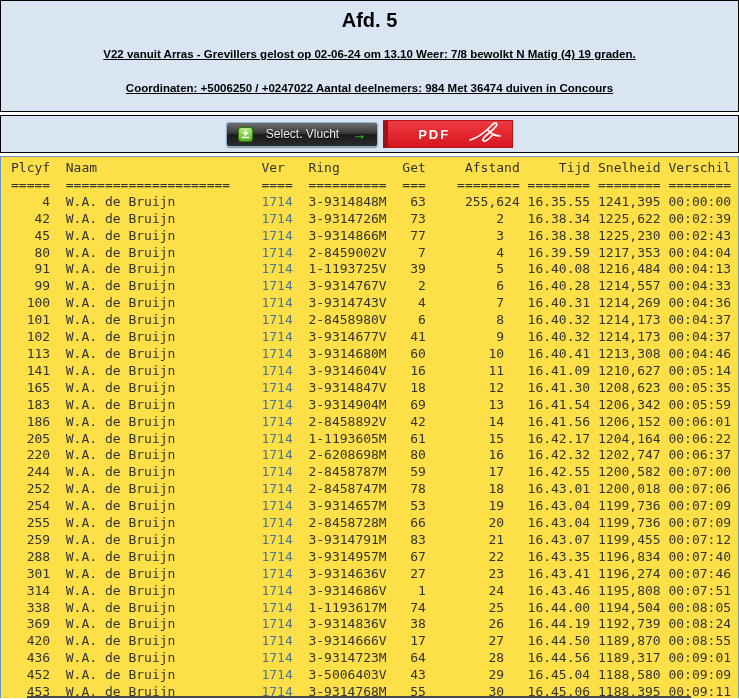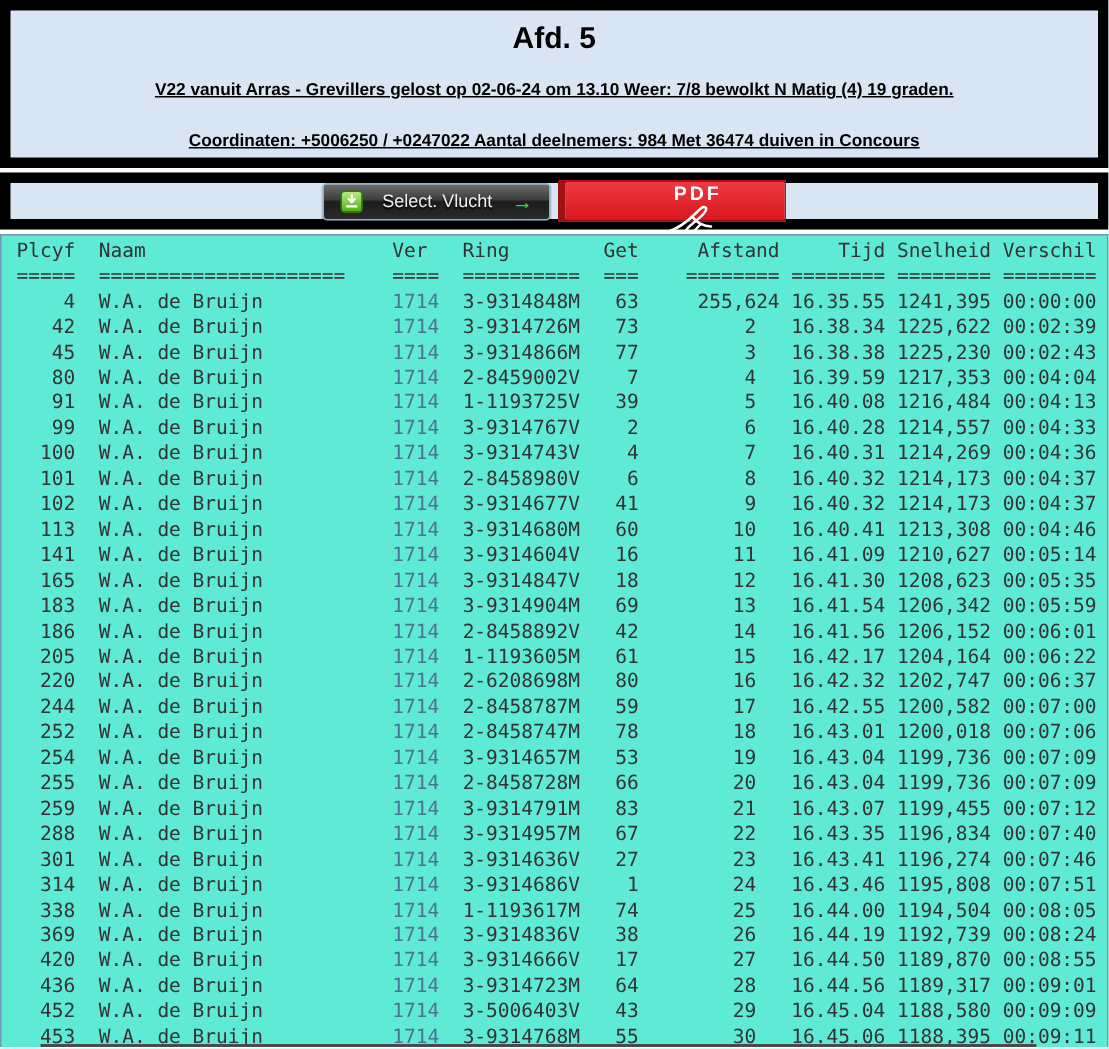--- a/index.html
+++ b/index.html
@@ -1,40 +1,40 @@
 <!DOCTYPE html>
 <html><head>
 <meta charset="utf-8">
 <style>
   html,body{margin:0;padding:0;width:739px;height:699px;overflow:hidden;background:#ffffff;
             font-family:"Liberation Sans",sans-serif;}
-  .box{box-sizing:border-box;width:739px;background:#d9e5f2;border:7px solid #000000;}
+  .box{box-sizing:border-box;width:739px;background:#d9e5f2;border:1px solid #000000;}
   
   .header-box{height:112px;padding-top:8px;}
   .page-title{margin:0;text-align:center;font-size:20px;font-weight:bold;color:#000;}
   .info-line{margin:0;text-align:center;font-size:11.5px;font-weight:bold;color:#000;text-decoration:underline;}
   .info-line.first{margin-top:16px;}
   .info-line.second{margin-top:22px;}
   
   .toolbar-box{margin-top:3px;height:38px;display:flex;align-items:center;justify-content:center;gap:5px;}
   .sel-btn{height:23px;display:flex;align-items:center;gap:13px;padding:0 11px;cursor:pointer;
            border:1px solid #8fb0cf;border-radius:3px;
            background:linear-gradient(#6e6e6e 0%,#3a3a3a 45%,#1c1c1c 50%,#2a2a2a 100%);
            box-shadow:0 1px 1px rgba(0,0,0,.35);}
   .dl-icon{width:15px;height:15px;border-radius:3px;border:1px solid #2d7a06;box-sizing:border-box;
            background:linear-gradient(#b9e987,#54ae17);display:flex;align-items:center;justify-content:center;}
   .sel-label{font-size:12px;color:#efefef;white-space:nowrap;text-shadow:0 1px 1px #000;}
   .go-arrow{color:#55d02b;font-weight:bold;font-size:14px;line-height:1;text-shadow:0 1px 1px #063;}
-  .pdf-btn{width:152px;height:28px;box-sizing:border-box;display:flex;align-items:center;cursor:pointer;
-           background:linear-gradient(#ee3a41,#d8161e);border:1px solid #b31219;border-left:5px solid #9e1117;flex-direction:column;}
+  .pdf-btn{width:130px;height:28px;box-sizing:border-box;display:flex;align-items:center;cursor:pointer;
+           background:linear-gradient(#ee3a41,#d8161e);border:1px solid #b31219;border-left:5px solid #9e1117;}
   .pdf-label{flex:0 0 auto;margin-left:30px;color:#fff;font-weight:bold;font-size:13px;letter-spacing:2px;}
   .acro-icon{margin-left:18px;}
   
   .table-box{margin-top:3px;position:relative;height:542px;overflow:hidden;
-             background:#5eead4;border:1px solid #6f96ba;border-bottom:none;}
+             background:#fde047;border:1px solid #6f96ba;border-bottom:none;}
   .mono{font-family:"DejaVu Sans Mono",monospace;font-size:13px;line-height:16.9px;
         color:#333333;white-space:pre;padding:3px 0 0 10px;}
   .mono .row{white-space:pre;}
   .ver{color:#4e7295;cursor:pointer;}
   .cutoff-line{position:absolute;left:26px;top:539px;width:664px;height:2px;background:#4a4a4a;}
 </style>
 </head>
 <body>
 
 <div class="box header-box">

